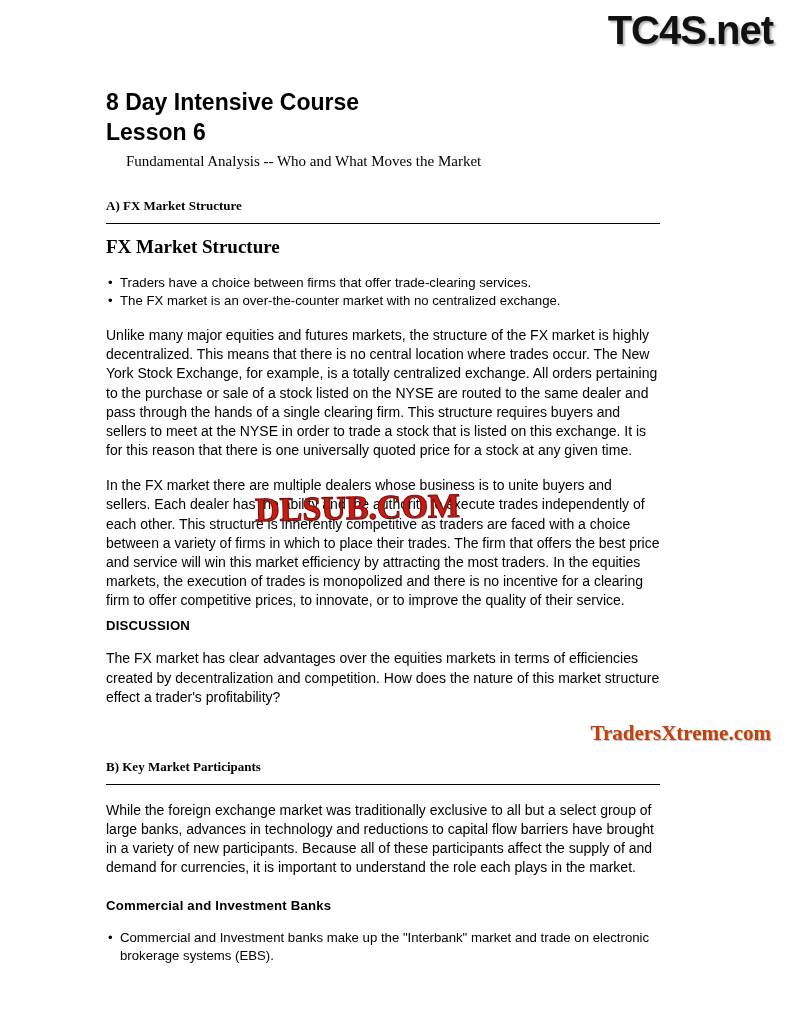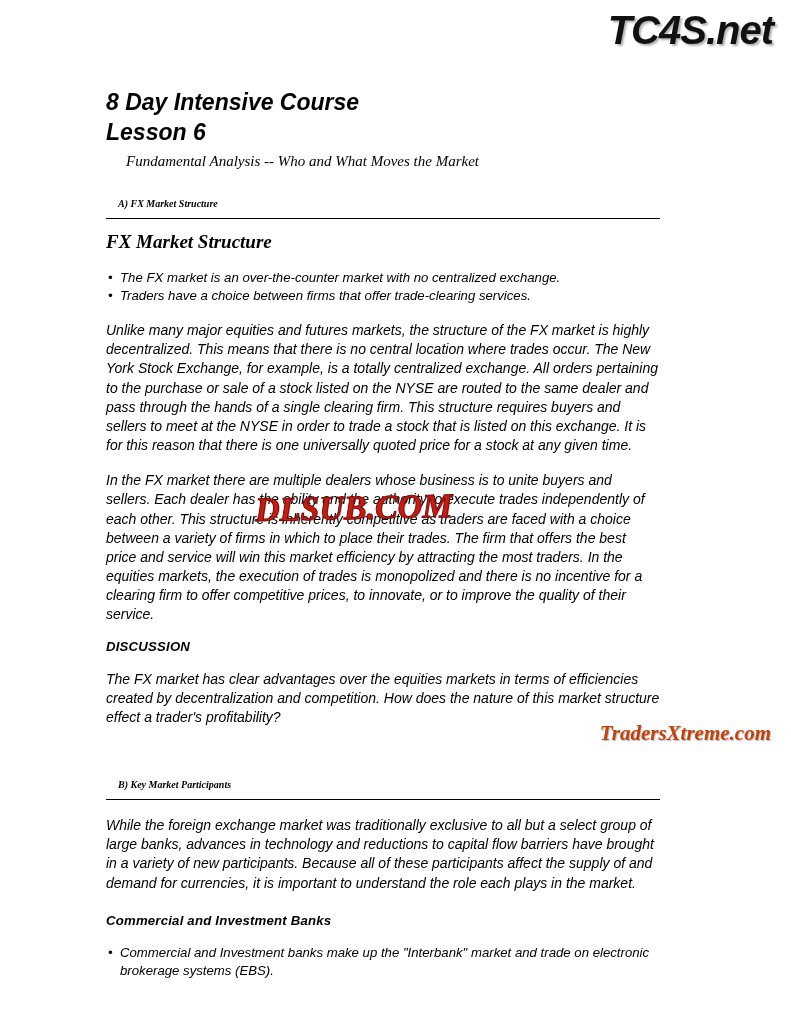--- a/index.html
+++ b/index.html
@@ -14,21 +14,20 @@
     font-family: "Liberation Sans", sans-serif;
     color: #000000;
     overflow: hidden;
   }
   .page {
     position: relative;
     width: 791px;
     height: 760px;
     background: #ffffff;
     box-sizing: border-box;
-    font-style: italic;
   }
   
   .brand-top {
     position: absolute;
     top: 8px;
     right: 18px;
     font-family: "Liberation Sans", sans-serif;
     font-weight: bold;
     font-size: 40px;
     letter-spacing: -1px;
@@ -85,23 +84,23 @@
     line-height: 1.2;
   }
   .subtitle {
     font-family: "Liberation Serif", serif;
     font-size: 15px;
     margin: 6px 0 0 20px;
     line-height: 1.3;
   }
   h2.section-label {
     font-family: "Liberation Serif", serif;
-    font-size: 10px;
-    font-weight: bold;
-    margin: 26px 0 0 12px;
+    font-size: 13px;
+    font-weight: bold;
+    margin: 26px 0 0 0;
   }
   .rule {
     border: none;
     border-top: 1px solid #000000;
     margin: 9px 0 0 0;
     height: 0;
     width: 100%;
   }
   h3.section-heading {
     font-family: "Liberation Serif", serif;
@@ -139,21 +138,21 @@
     font-family: "Liberation Sans", sans-serif;
     font-size: 13.2px;
     font-weight: bold;
     margin: 20px 0 0 0;
     letter-spacing: 0.2px;
   }
   h4.discussion {
     font-family: "Liberation Sans", sans-serif;
     font-size: 13.2px;
     font-weight: bold;
-    margin: 14px 0 0 0;
+    margin: 8px 0 0 0;
     letter-spacing: 0.2px;
   }
   .spacer-lg { height: 26px; }
 </style>
 </head>
 <body>
 
 <div class="page">
 
   <div class="brand-top">TC4S.net</div>
@@ -162,22 +161,22 @@
 
     <h1 class="course-title">8 Day Intensive Course</h1>
     <h1 class="lesson-title">Lesson 6</h1>
     <div class="subtitle">Fundamental Analysis -- Who and What Moves the Market</div>
 
     <h2 class="section-label">A) FX Market Structure</h2>
     <hr class="rule">
     <h3 class="section-heading">FX Market Structure</h3>
 
     <ul class="bullets">
+      <li>Traders have a choice between firms that offer trade-clearing services.</li>
       <li>The FX market is an over-the-counter market with no centralized exchange.</li>
-      <li>Traders have a choice between firms that offer trade-clearing services.</li>
     </ul>
 
     <p class="body">Unlike many major equities and futures markets, the structure of the FX market is highly decentralized. This means that there is no central location where trades occur. The New York Stock Exchange, for example, is a totally centralized exchange. All orders pertaining to the purchase or sale of a stock listed on the NYSE are routed to the same dealer and pass through the hands of a single clearing firm. This structure requires buyers and sellers to meet at the NYSE in order to trade a stock that is listed on this exchange. It is for this reason that there is one universally quoted price for a stock at any given time.</p>
     <p class="body">In the FX market there are multiple dealers whose business is to unite buyers and sellers. Each dealer has the ability and the authority to execute trades independently of each other. This structure is inherently competitive as traders are faced with a choice between a variety of firms in which to place their trades. The firm that offers the best price and service will win this market efficiency by attracting the most traders. In the equities markets, the execution of trades is monopolized and there is no incentive for a clearing firm to offer competitive prices, to innovate, or to improve the quality of their service.</p>
 
     <h4 class="discussion">DISCUSSION</h4>
     <p class="body">The FX market has clear advantages over the equities markets in terms of efficiencies created by decentralization and competition. How does the nature of this market structure effect a trader's profitability?</p>
 
     <div class="spacer-lg"></div>
 

